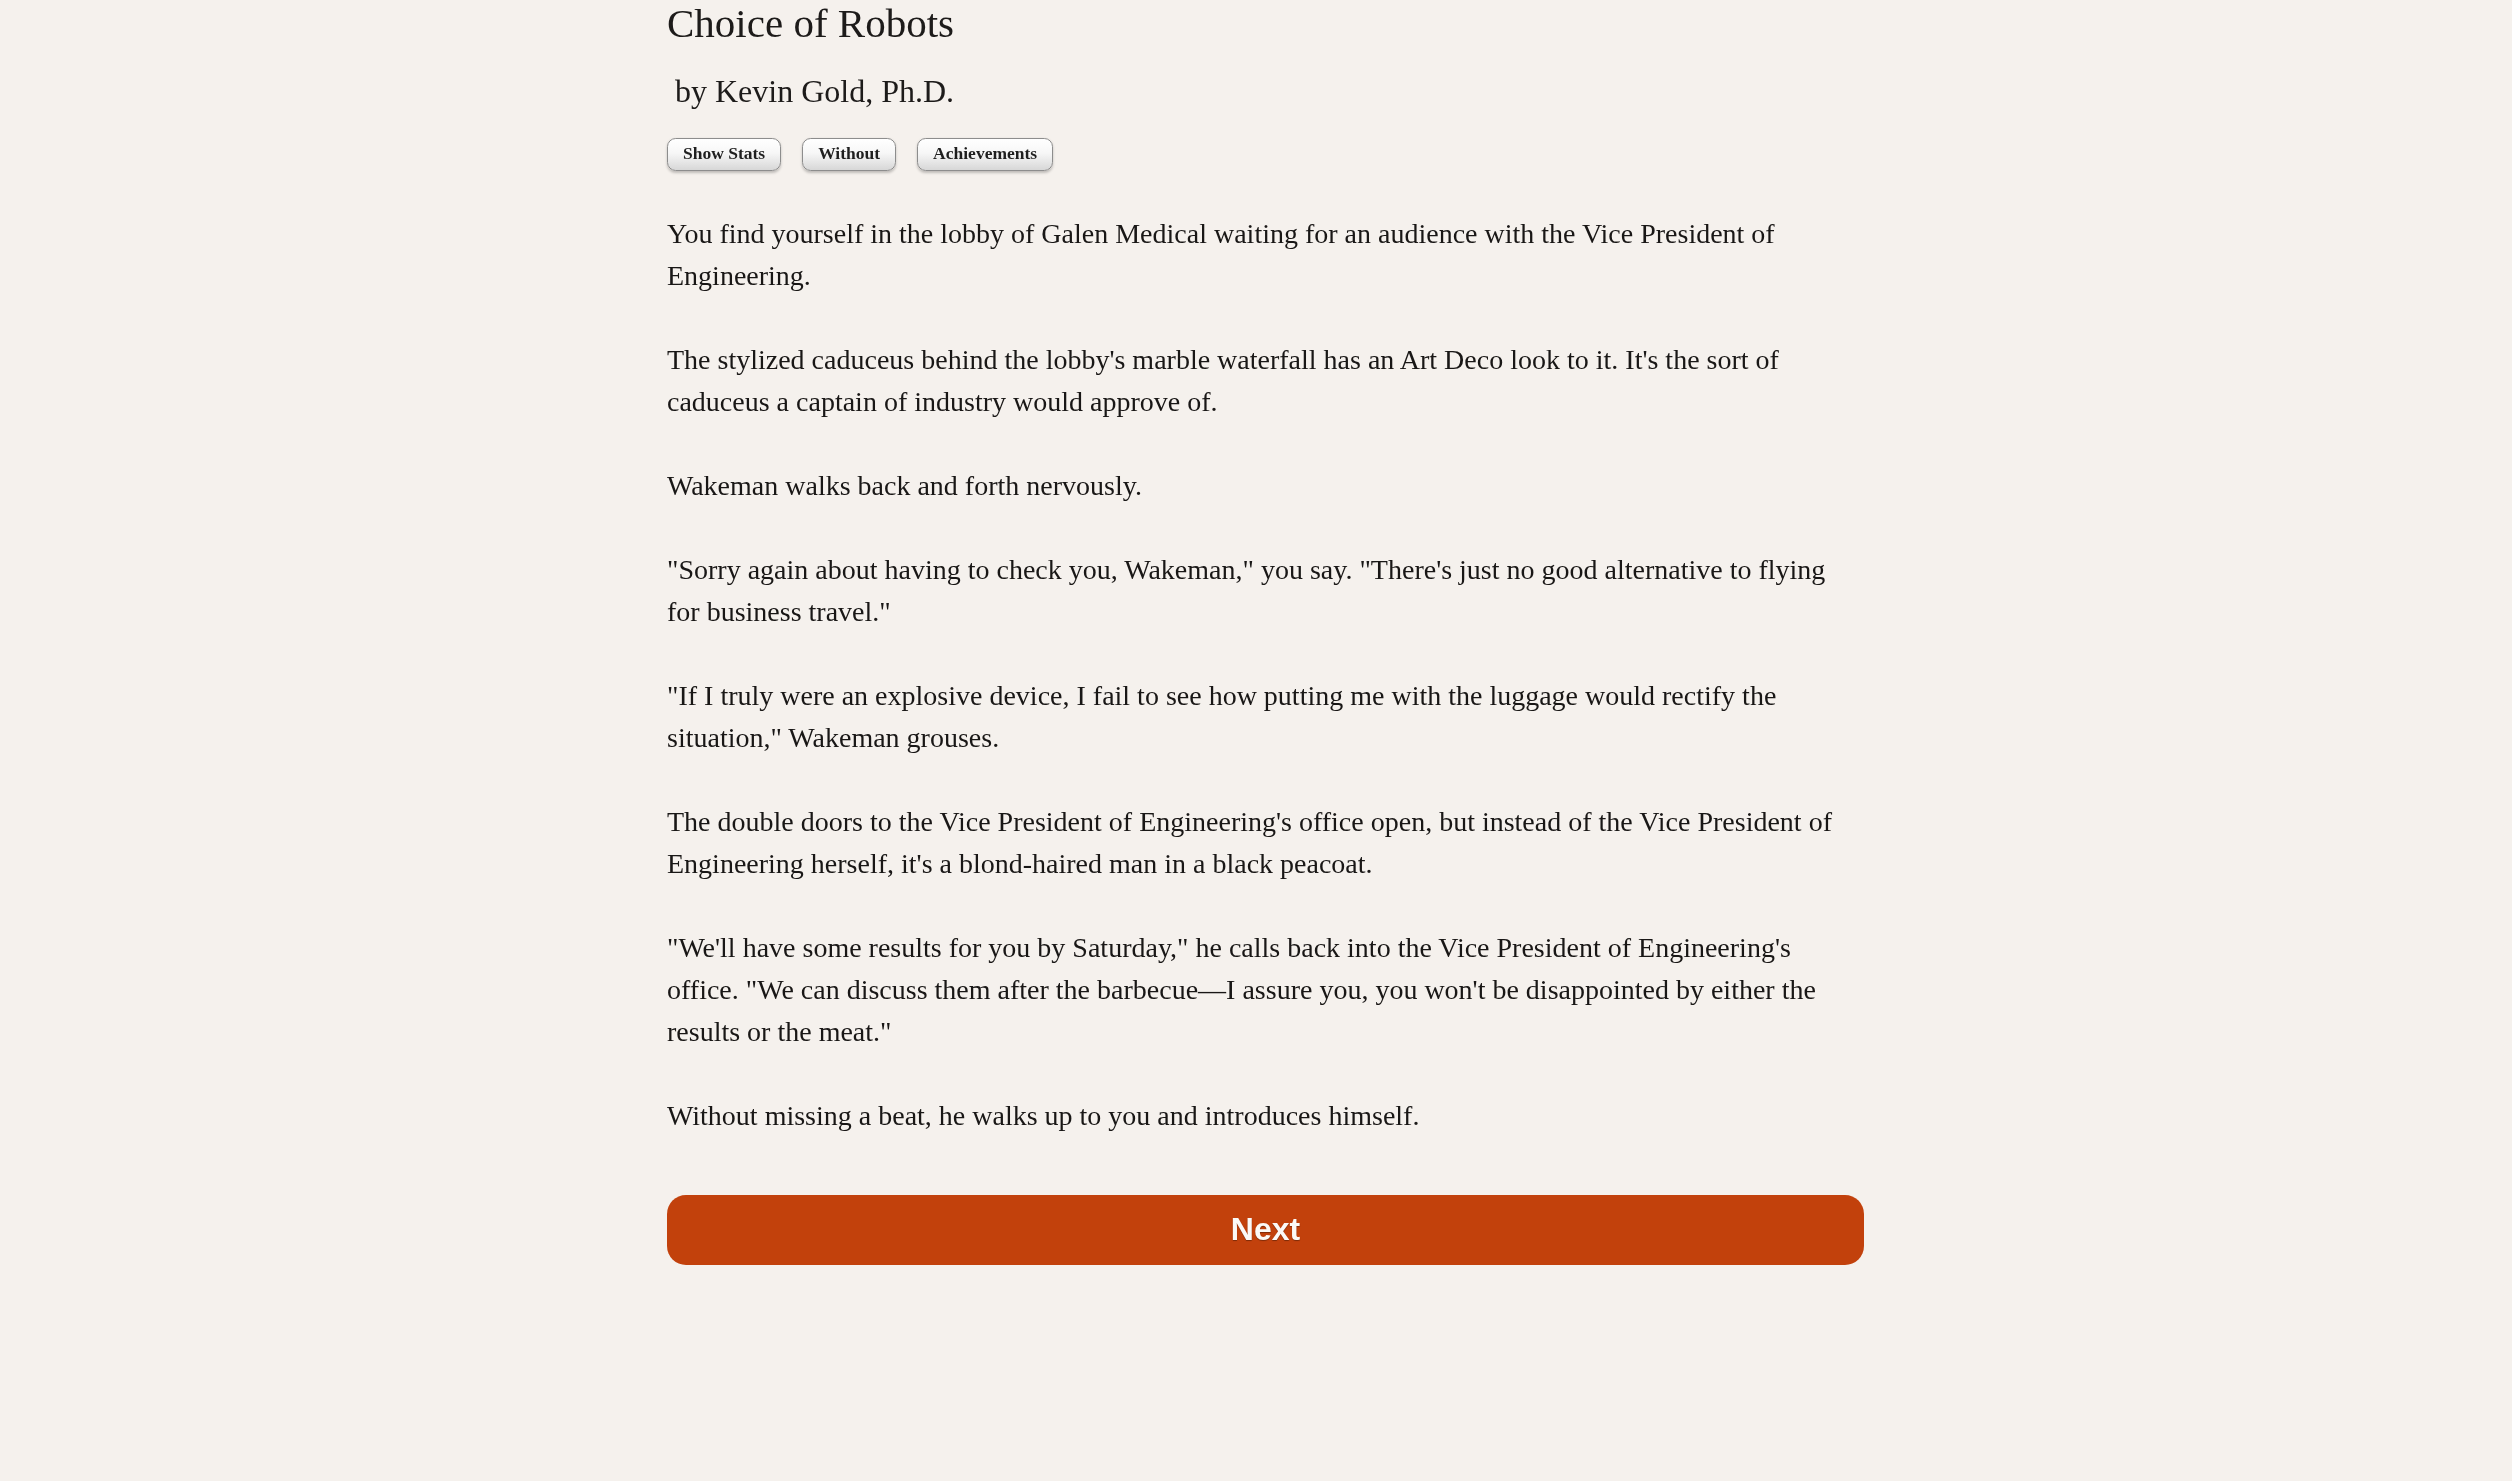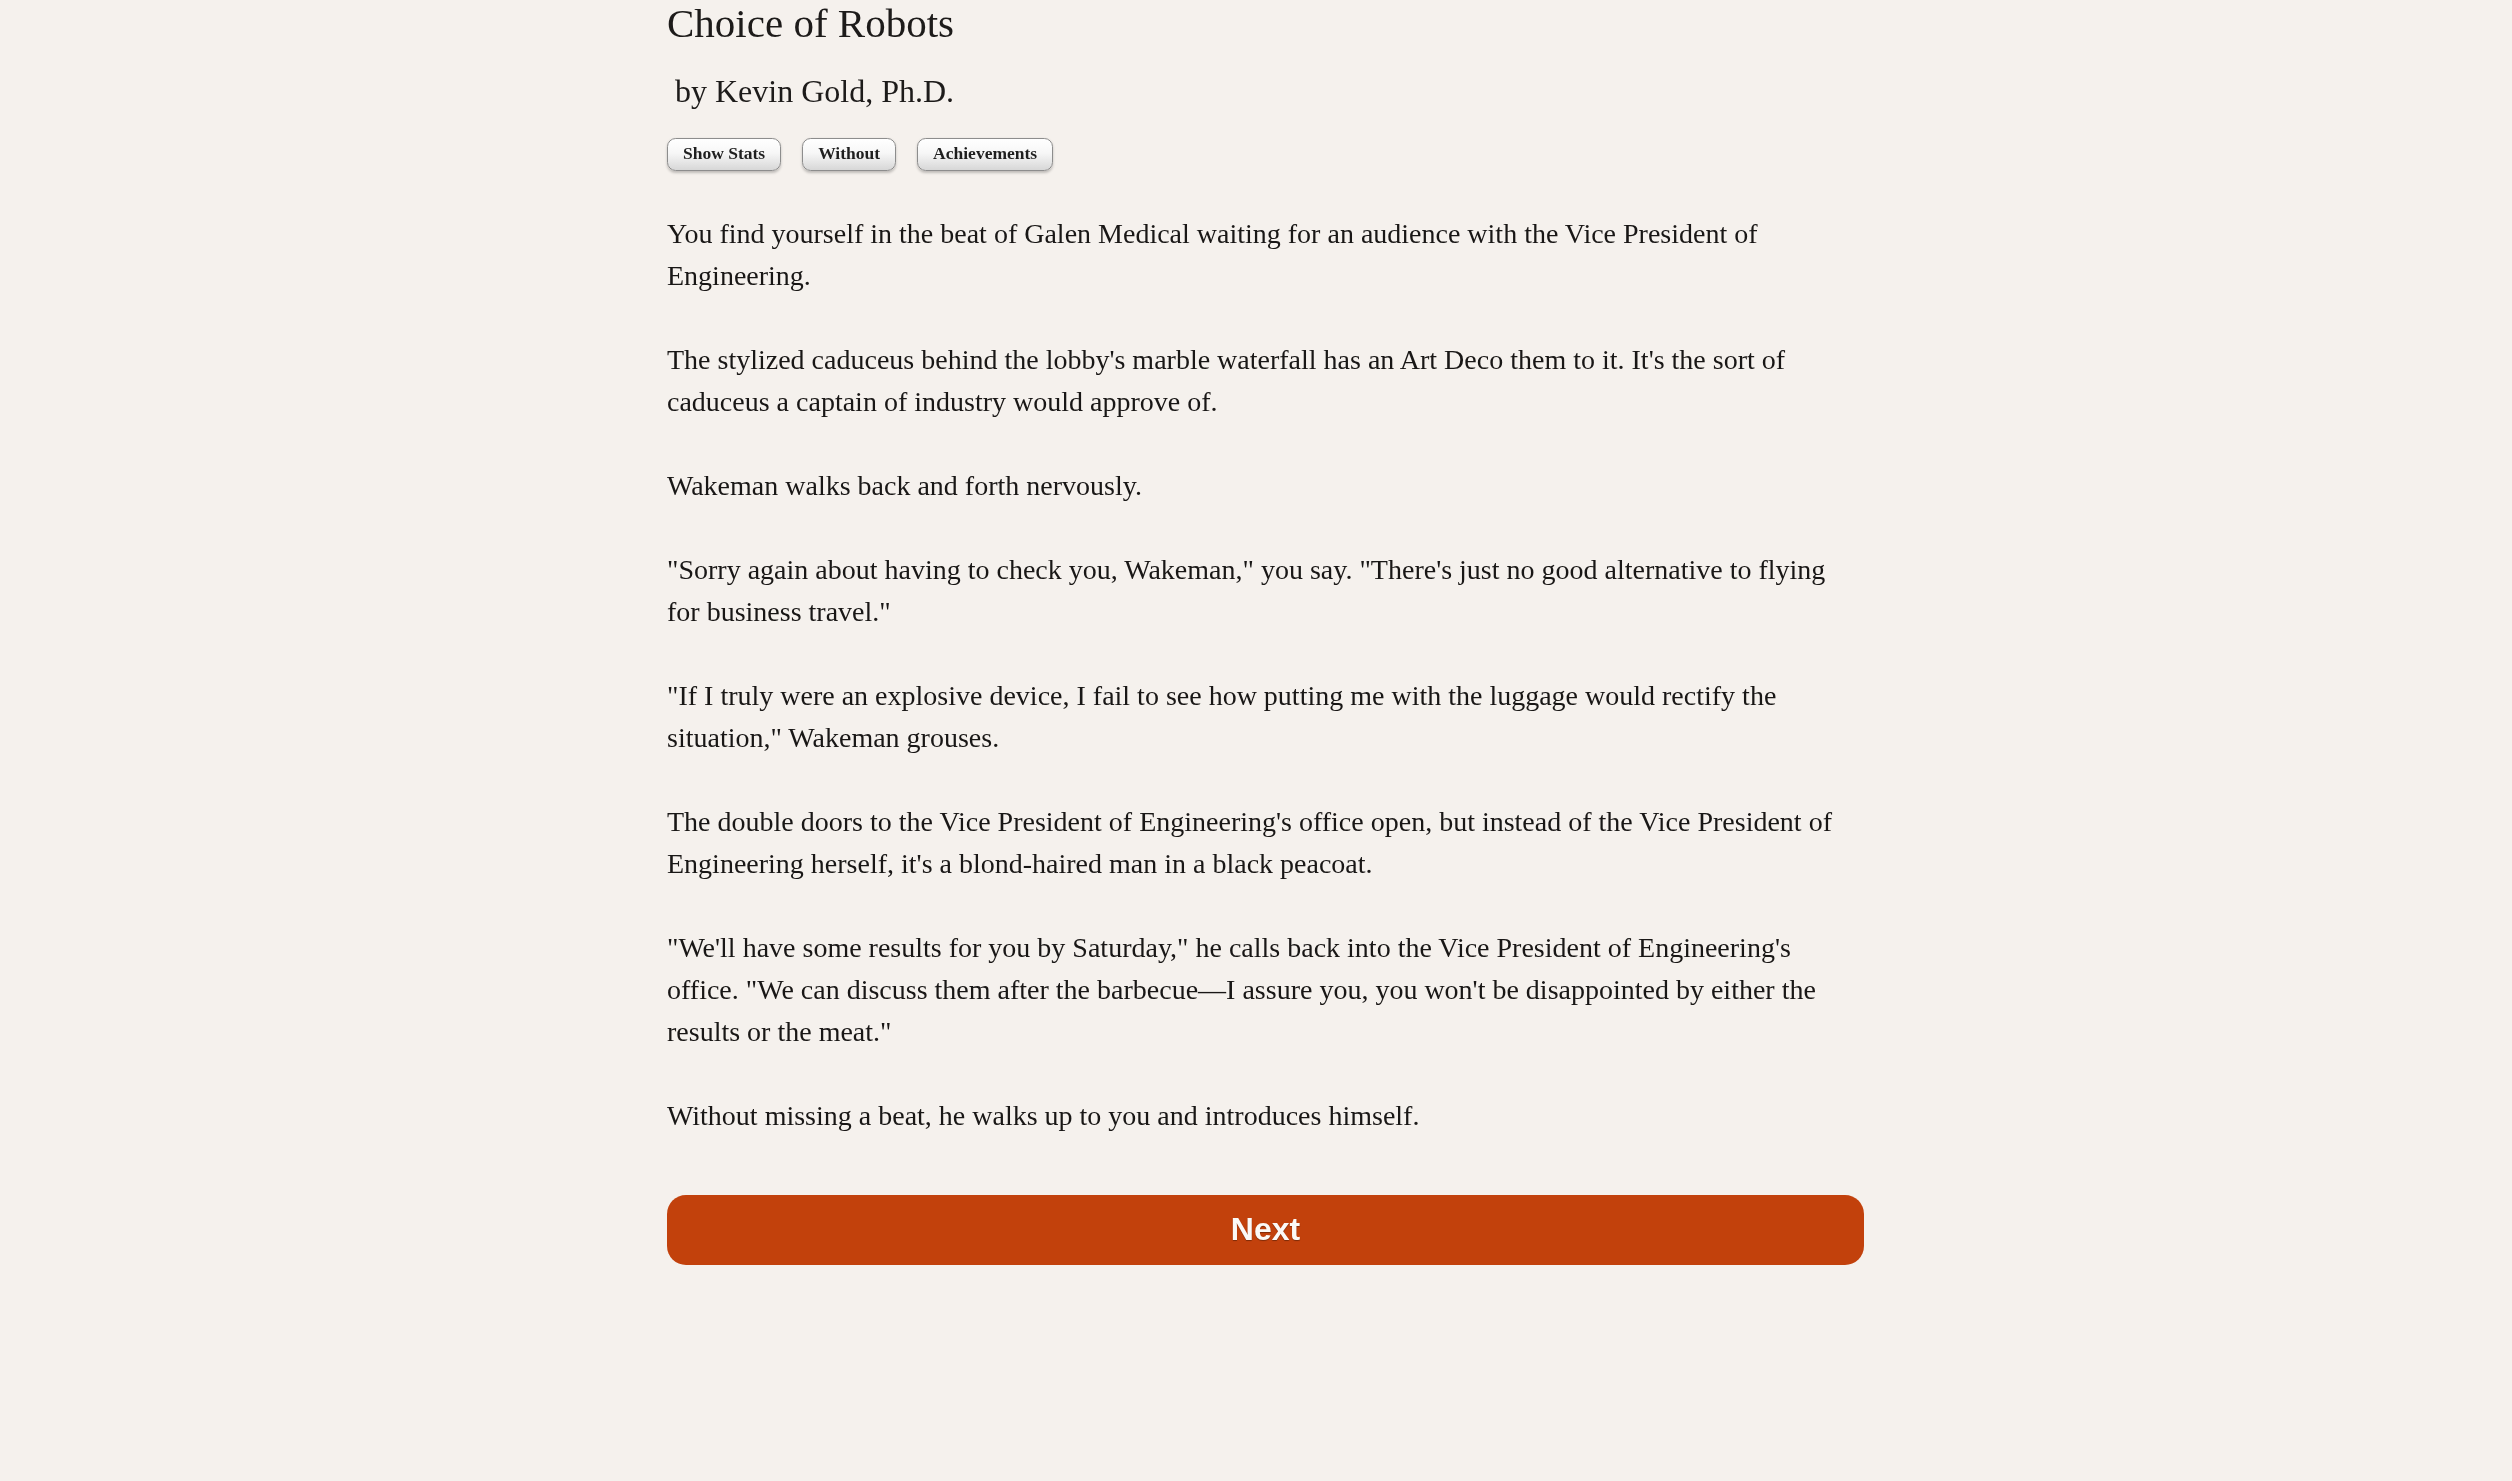--- a/index.html
+++ b/index.html
@@ -91,22 +91,22 @@
 
   <div class="game-byline">by Kevin Gold, Ph.D.</div>
 
   <div class="toolbar">
     <button class="small-button">Show Stats</button>
     <button class="small-button">Without</button>
     <button class="small-button">Achievements</button>
   </div>
 
   <div class="story">
-    <p>You find yourself in the beat of Galen Medical waiting for an audience with the Vice President of Engineering.</p>
-    <p>The stylized caduceus behind the lobby's marble waterfall has an Art Deco them to it. It's the sort of caduceus a captain of industry would approve of.</p>
+    <p>You find yourself in the lobby of Galen Medical waiting for an audience with the Vice President of Engineering.</p>
+    <p>The stylized caduceus behind the lobby's marble waterfall has an Art Deco look to it. It's the sort of caduceus a captain of industry would approve of.</p>
     <p>Wakeman walks back and forth nervously.</p>
     <p>"Sorry again about having to check you, Wakeman," you say. "There's just no good alternative to flying for business travel."</p>
     <p>"If I truly were an explosive device, I fail to see how putting me with the luggage would rectify the situation," Wakeman grouses.</p>
     <p>The double doors to the Vice President of Engineering's office open, but instead of the Vice President of Engineering herself, it's a blond-haired man in a black peacoat.</p>
     <p>"We'll have some results for you by Saturday," he calls back into the Vice President of Engineering's office. "We can discuss them after the barbecue—I assure you, you won't be disappointed by either the results or the meat."</p>
     <p>Without missing a beat, he walks up to you and introduces himself.</p>
   </div>
 
   <button class="next-button">Next</button>
 

